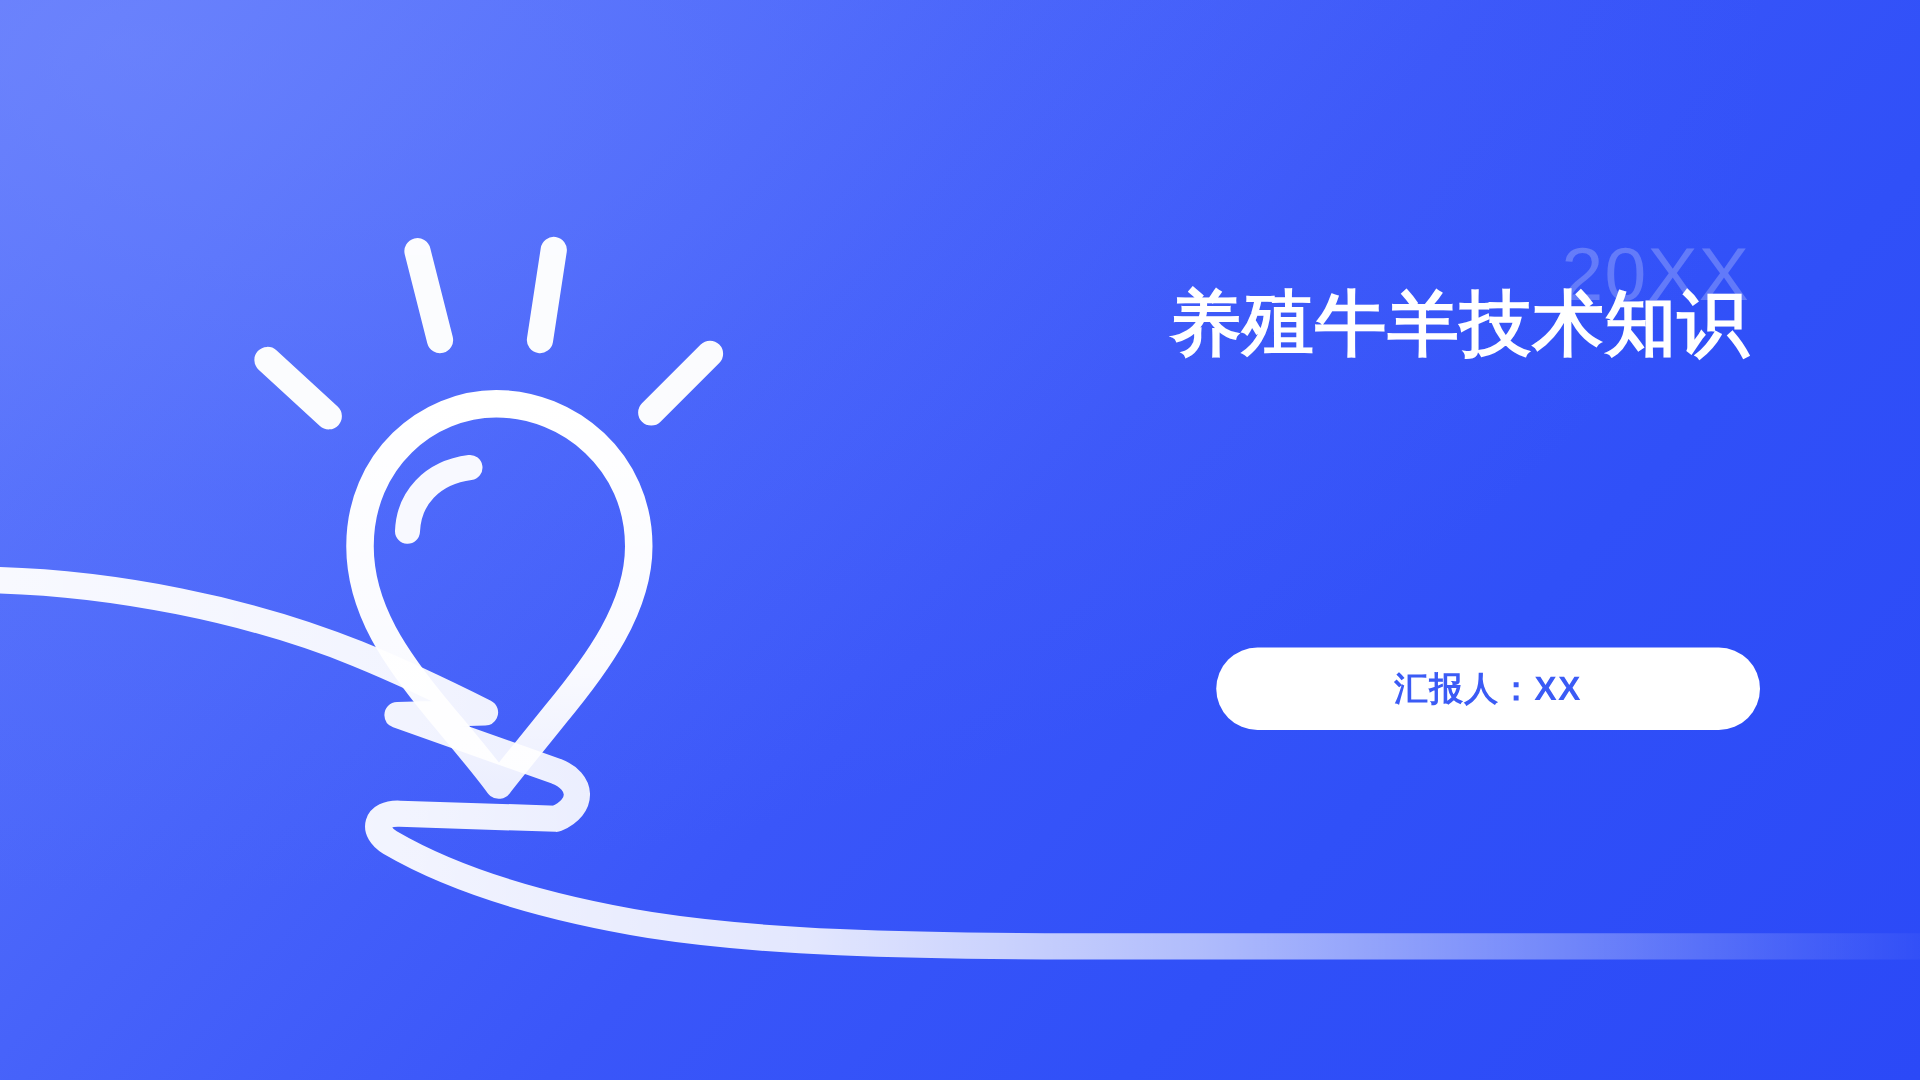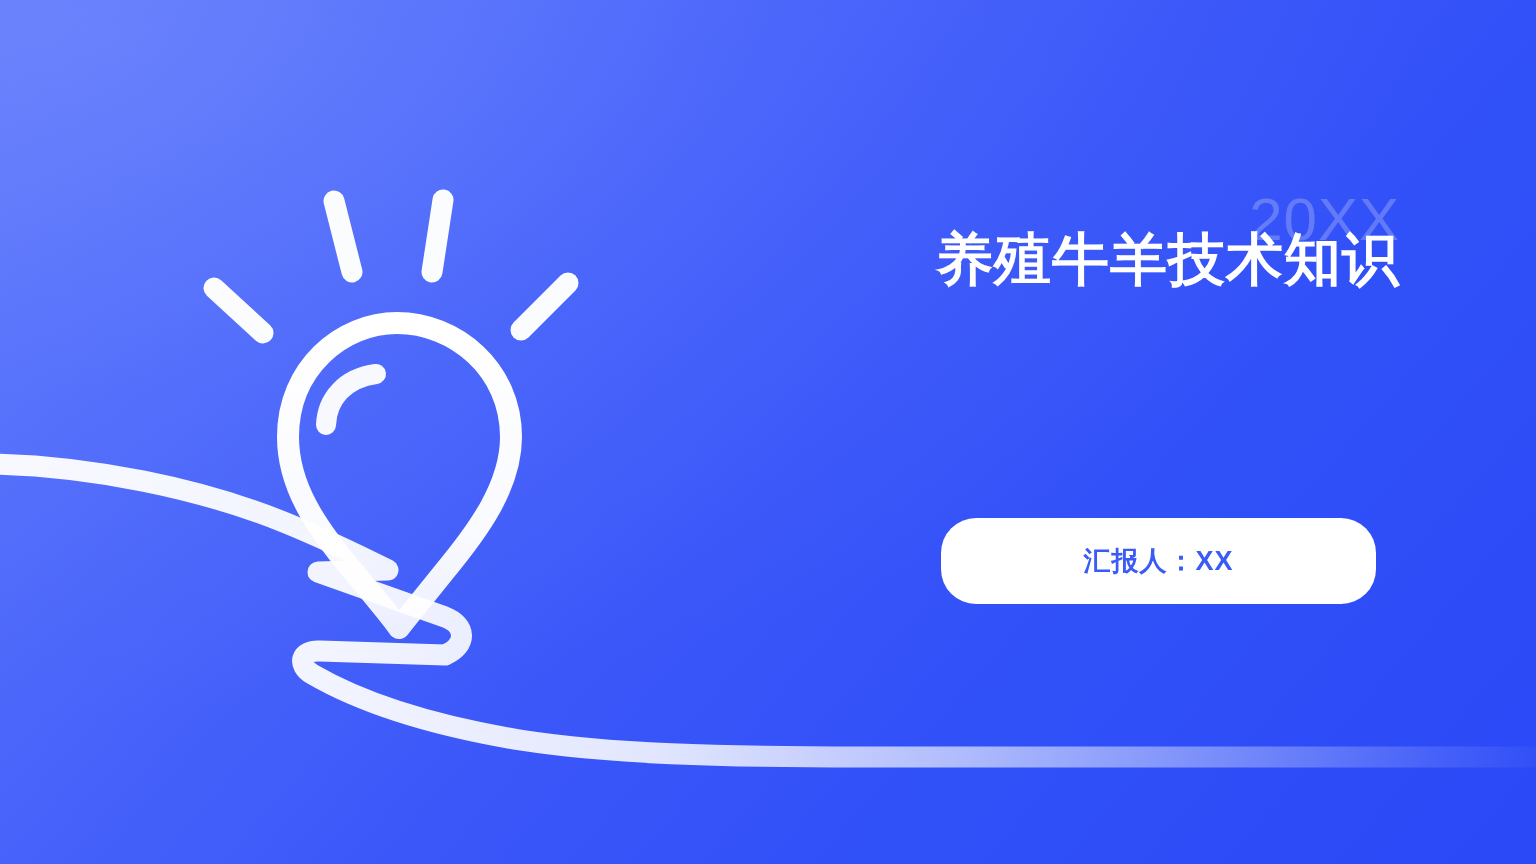--- a/index.html
+++ b/index.html
@@ -76,24 +76,24 @@
     letter-spacing: 1px;
     margin: 0;
     padding-top: 48px;
     white-space: nowrap;
   }
   .title-line {
     display: block;
   }
   #presenter-pill {
     position: absolute;
-    left: 281px;
+    left: 313px;
     top: 338px;
     width: 435px;
-    height: 86px;
+    height: 66px;
     background: #FFFFFF;
     border-radius: 35px;
     display: flex;
     align-items: center;
     justify-content: center;
     box-sizing: border-box;
   }
   #presenter-label {
     color: #3B5BF5;
     font-size: 27px;

